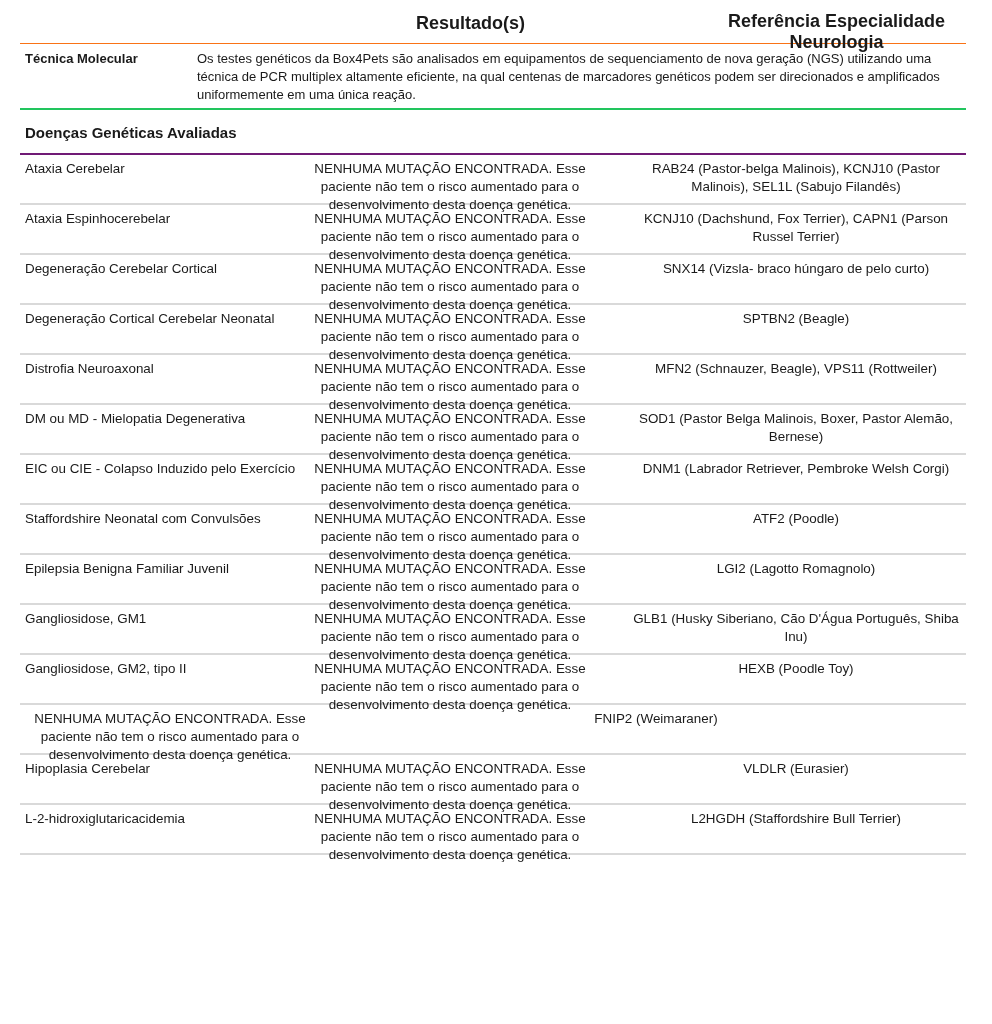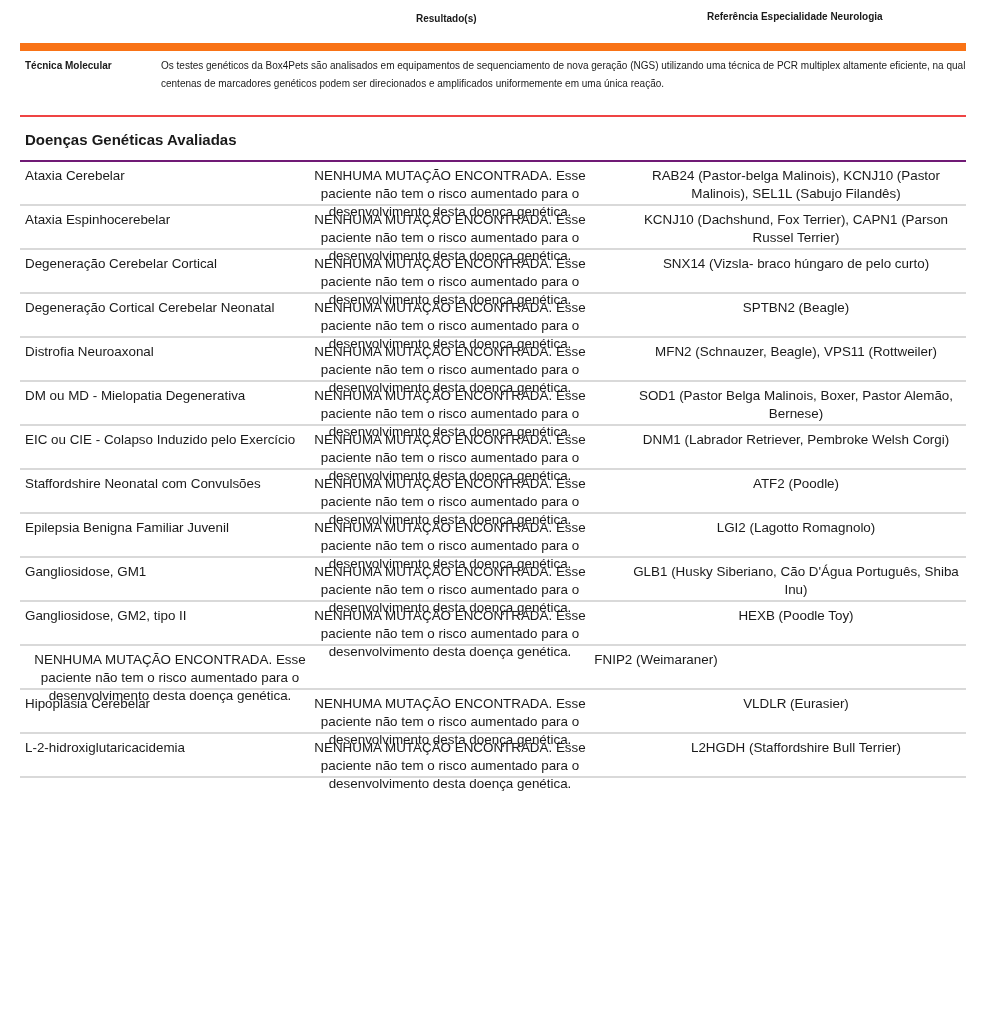--- a/index.html
+++ b/index.html
@@ -3,38 +3,38 @@
   <meta charset="utf-8">
   <style>
     html, body { margin: 0; padding: 0; background: #ffffff; }
     body {
       width: 992px; height: 1024px; overflow: hidden; position: relative;
       font-family: "Liberation Sans", sans-serif; color: #1a1a1a;
     }
     .page { position: absolute; left: 20px; top: 0; width: 946px; }
     .col-header {
       position: relative; height: 43px;
-      border-bottom: 8px solid #f97316;
-      font-weight: bold; font-size: 10px;
+      border-bottom: 1px solid #f97316;
+      font-weight: bold; font-size: 18px;
     }
     .col-header .h-result { position: absolute; left: 396px; top: 13px; }
-    .col-header .h-ref { position: absolute; left: 687px; top: 11px; }
+    .col-header .h-ref { position: absolute; left: 687px; top: 11px; text-align: center; }
     .technique {
       display: flex; padding: 6px 0 4px 0; min-height: 54px;
-      border-bottom: 2px solid #ef4444; font-size: 10px; line-height: 18px;
+      border-bottom: 2px solid #22c55e; font-size: 13px; line-height: 18px;
     }
     .technique .t-label { font-weight: bold; width: 136px; flex: none; padding-left: 5px; }
-    .technique .t-text { flex: 1; }
+    .technique .t-text { flex: 1; margin-left: 36px; }
     .section-title {
       height: 42px; border-bottom: 2px solid #701a75;
       font-weight: bold; font-size: 15px; padding-left: 5px;
       line-height: 46px; box-sizing: border-box; height: 45px;
     }
     .row {
-      display: flex; height: 44px; box-sizing: border-box;
+      display: flex; height: 50px; box-sizing: border-box;
       border-bottom: 2px solid #d9d9d9;
       font-size: 13.4px; line-height: 18px; padding-top: 5px;
     }
     .row .c-name { width: 280px; padding-left: 5px; box-sizing: border-box; flex: none; }
     .row .c-result { width: 320px; text-align: center; box-sizing: border-box; padding: 0 22px 8px 2px; flex: none; }
     .row .c-ref { flex: 1; padding-left: 10px; padding-right: 4px; text-align: center; }
   </style>
 </head>
 <body>
 

